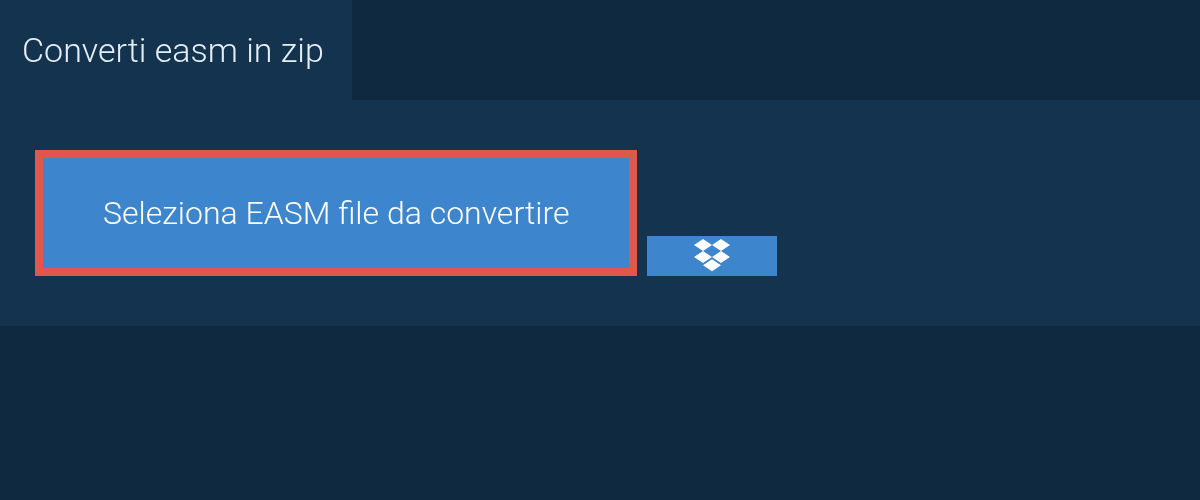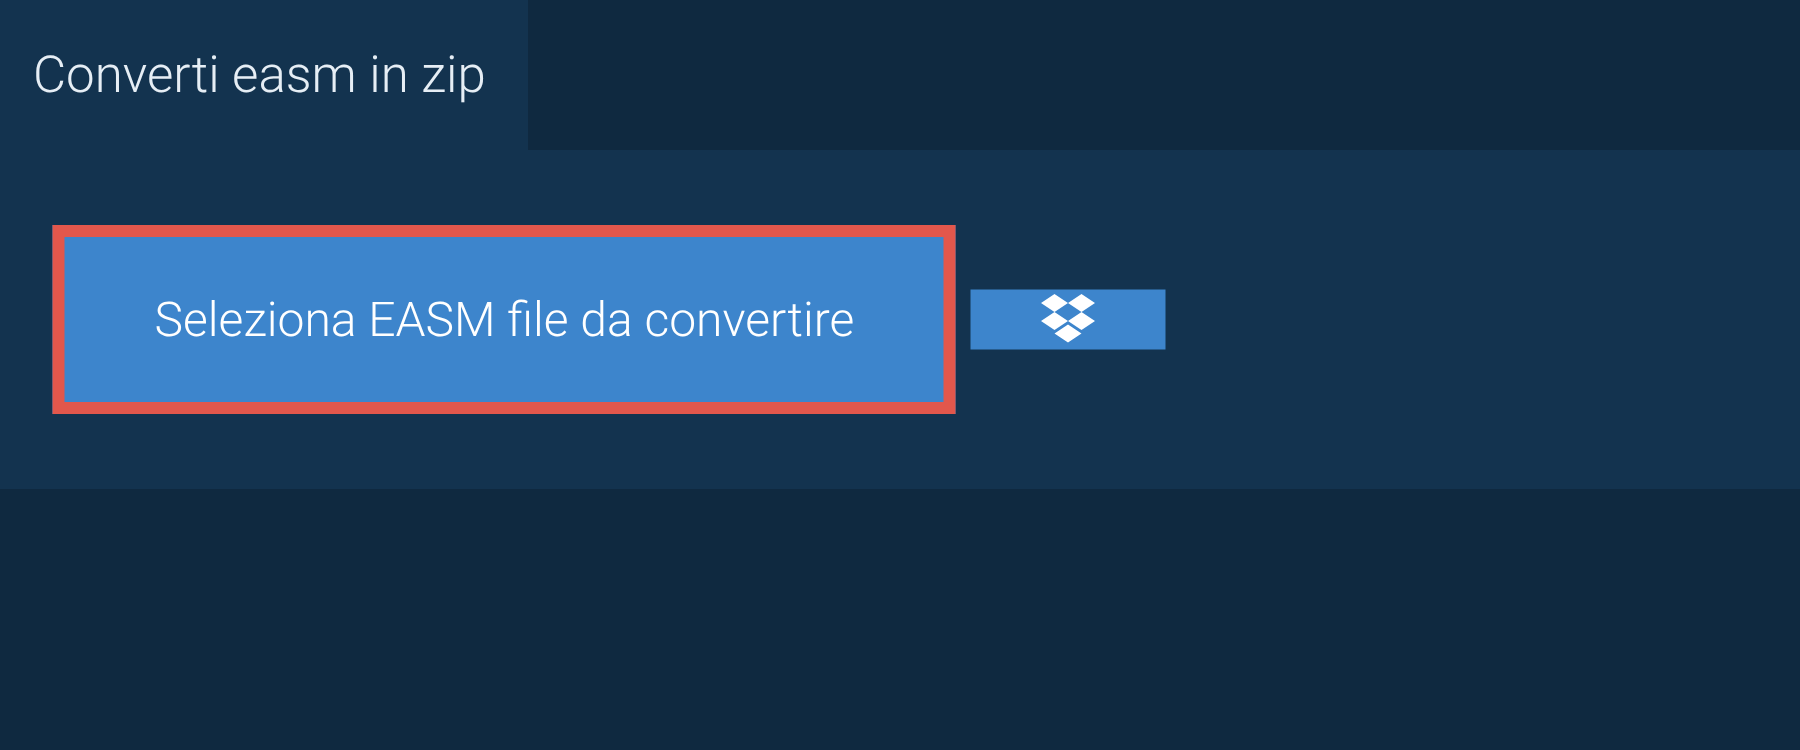--- a/index.html
+++ b/index.html
@@ -23,21 +23,21 @@
       font-weight: 300;
     }
     .panel {
       background: #13334f;
       width: 100%;
       padding: 50px 35px;
     }
     .button-row {
       display: flex;
       gap: 10px;
-      align-items: center;
+      align-items: flex-end;
     }
     .select-button {
       background: #3d85cc;
       border: 8px solid #e2574c;
       color: #ffffff;
       font-size: 32px;
       font-weight: 300;
       padding: 36px 60px;
       display: flex;
       align-items: center;

